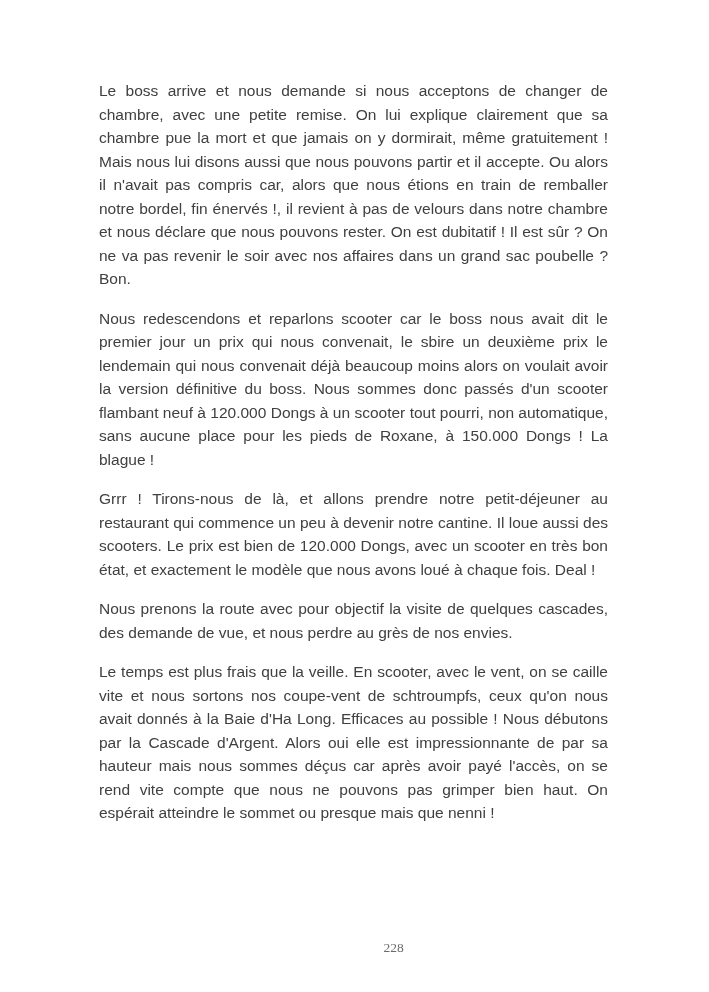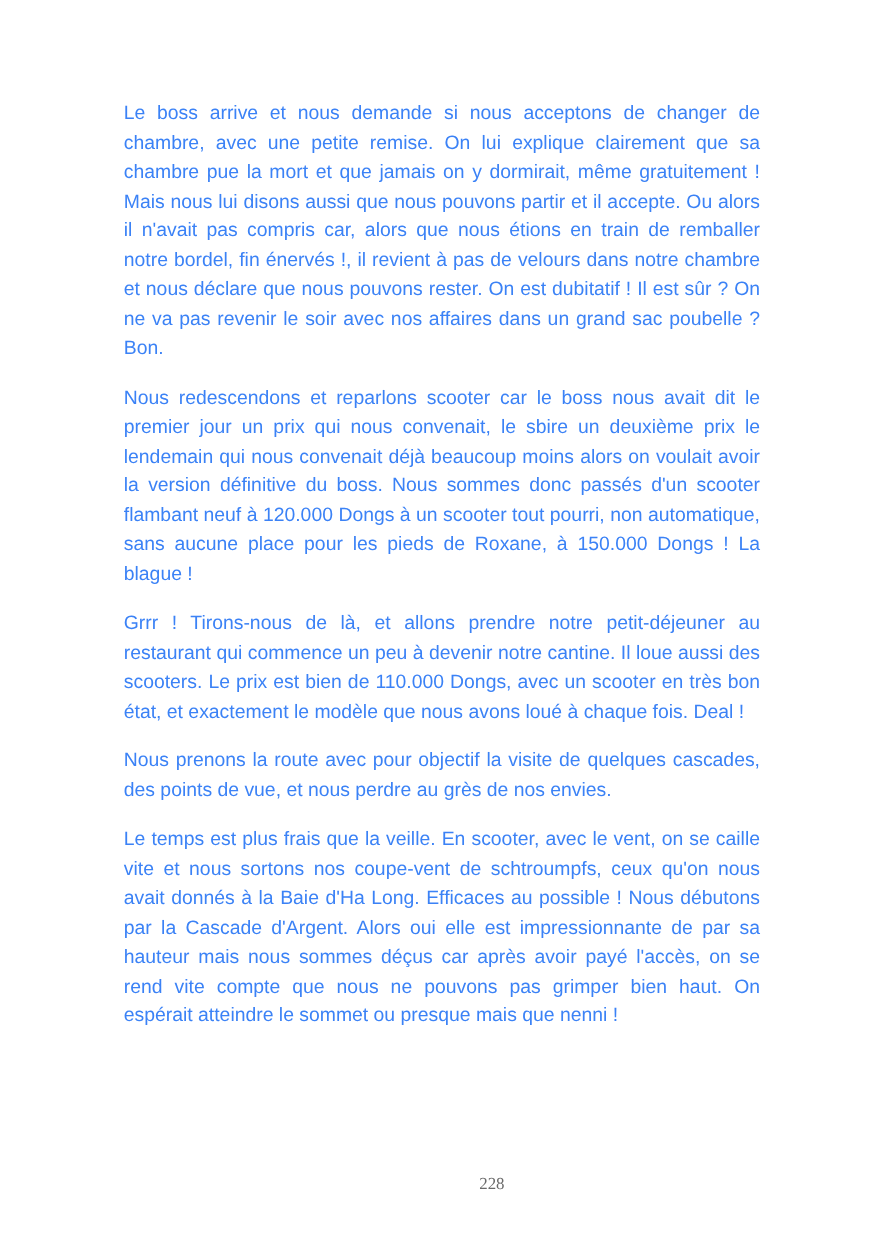--- a/index.html
+++ b/index.html
@@ -22,21 +22,21 @@
   .text-block {
     position: absolute;
     left: 99px;
     top: 79px;
     width: 509px;
   }
   .para {
     margin: 0 0 16px 0;
     font-size: 15.5px;
     line-height: 23.5px;
-    color: #3b82f6;
+    color: #404040;
     text-align: justify;
     -webkit-hyphens: none;
     hyphens: none;
   }
   .para:last-child {
     margin-bottom: 13px;
   }
   .page-footer {
     position: absolute;
     left: 0;
@@ -53,22 +53,22 @@
   }
 </style>
 </head>
 <body>
 
 <div class="page">
 
   <main class="text-block">
     <p class="para">Le boss arrive et nous demande si nous acceptons de changer de chambre, avec une petite remise. On lui explique clairement que sa chambre pue la mort et que jamais on y dormirait, même gratuitement ! Mais nous lui disons aussi que nous pouvons partir et il accepte. Ou alors il n'avait pas compris car, alors que nous étions en train de remballer notre bordel, fin énervés !, il revient à pas de velours dans notre chambre et nous déclare que nous pouvons rester. On est dubitatif ! Il est sûr ? On ne va pas revenir le soir avec nos affaires dans un grand sac poubelle ? Bon.</p>
     <p class="para">Nous redescendons et reparlons scooter car le boss nous avait dit le premier jour un prix qui nous convenait, le sbire un deuxième prix le lendemain qui nous convenait déjà beaucoup moins alors on voulait avoir la version définitive du boss. Nous sommes donc passés d'un scooter flambant neuf à 120.000 Dongs à un scooter tout pourri, non automatique, sans aucune place pour les pieds de Roxane, à 150.000 Dongs ! La blague !</p>
-    <p class="para">Grrr ! Tirons-nous de là, et allons prendre notre petit-déjeuner au restaurant qui commence un peu à devenir notre cantine. Il loue aussi des scooters. Le prix est bien de 110.000 Dongs, avec un scooter en très bon état, et exactement le modèle que nous avons loué à chaque fois. Deal !</p>
-    <p class="para">Nous prenons la route avec pour objectif la visite de quelques cascades, des points de vue, et nous  perdre au grès de nos envies.</p>
+    <p class="para">Grrr ! Tirons-nous de là, et allons prendre notre petit-déjeuner au restaurant qui commence un peu à devenir notre cantine. Il loue aussi des scooters. Le prix est bien de 120.000 Dongs, avec un scooter en très bon état, et exactement le modèle que nous avons loué à chaque fois. Deal !</p>
+    <p class="para">Nous prenons la route avec pour objectif la visite de quelques cascades, des demande de vue, et nous  perdre au grès de nos envies.</p>
     <p class="para">Le temps est plus frais que la veille. En scooter, avec le vent, on se caille vite et nous sortons nos coupe-vent de schtroumpfs, ceux qu'on nous avait donnés à la Baie d'Ha Long. Efficaces au possible ! Nous débutons par la Cascade d'Argent. Alors oui elle est impressionnante de par sa hauteur mais nous sommes déçus car après avoir payé l'accès, on se rend vite compte que nous ne pouvons pas grimper bien haut. On espérait atteindre le sommet ou presque mais que nenni !</p>
   </main>
 
   <footer class="page-footer">
     <span class="page-number">228</span>
   </footer>
 
 </div>
 
 </body></html>

